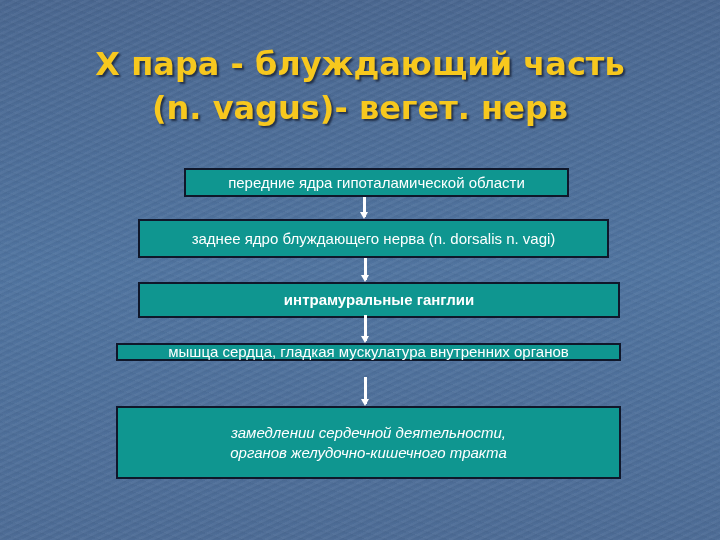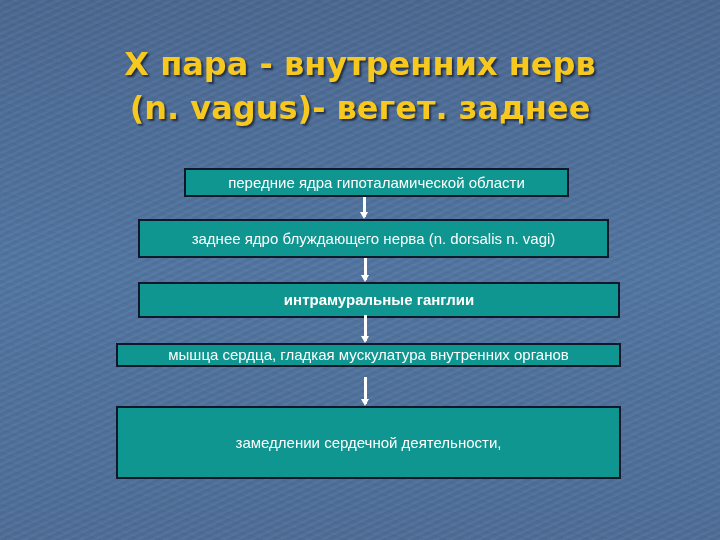--- a/index.html
+++ b/index.html
@@ -21,53 +21,54 @@
   }
   .title div { white-space: nowrap; }
   .box {
     position: absolute; box-sizing: border-box;
     background: #0f9690;
     border: 2px solid #0f172a;
     color: #ffffff; font-size: 15px; line-height: 18px;
     display: flex; align-items: center; justify-content: center;
     text-align: center; white-space: nowrap;
   }
-  .box.multi { flex-direction: column; }
+  .box.multi { flex-direction: column; font-style: italic; }
   .arrow {
     position: absolute; width: 3px; background: #ffffff;
   }
   .arrow::after {
     content: ""; position: absolute; left: -3px; bottom: -2px;
     border-left: 4.5px solid transparent; border-right: 4.5px solid transparent;
     border-top: 7px solid #ffffff;
   }
 </style>
 </head>
 <body>
 
 <div class="title">
-  <div>X пара - внутренних нерв</div>
-  <div>(n. vagus)- вегет. заднее</div>
+  <div>X пара - блуждающий часть</div>
+  <div>(n. vagus)- вегет. нерв</div>
 </div>
 
 <div class="box" style="left:184px; top:168px; width:385px; height:29px;">
   <span>передние ядра гипоталамической области</span>
 </div>
 <div class="arrow" style="left:363px; top:197px; height:20px;"></div>
 
 <div class="box" style="left:138px; top:219px; width:471px; height:39px;text-align:right;">
   <span>заднее ядро блуждающего нерва (n. dorsalis n. vagi)</span>
 </div>
 <div class="arrow" style="left:364px; top:258px; height:22px;"></div>
 
 <div class="box" style="left:138px; top:282px; width:482px; height:36px;font-weight:bold;">
   <span>интрамуральные ганглии</span>
 </div>
 <div class="arrow" style="left:364px; top:315px; height:26px;"></div>
 
-<div class="box" style="left:116px; top:343px; width:505px; height:24px;">
+<div class="box" style="left:116px; top:343px; width:505px; height:18px;">
   <span>мышца сердца, гладкая мускулатура внутренних органов</span>
 </div>
 <div class="arrow" style="left:364px; top:377px; height:27px;"></div>
 
 <div class="box multi" style="left:116px; top:406px; width:505px; height:73px; line-height:20px;">
   <span>замедлении сердечной деятельности,</span>
+  <span>органов желудочно-кишечного тракта</span>
 </div>
 
 </body></html>

